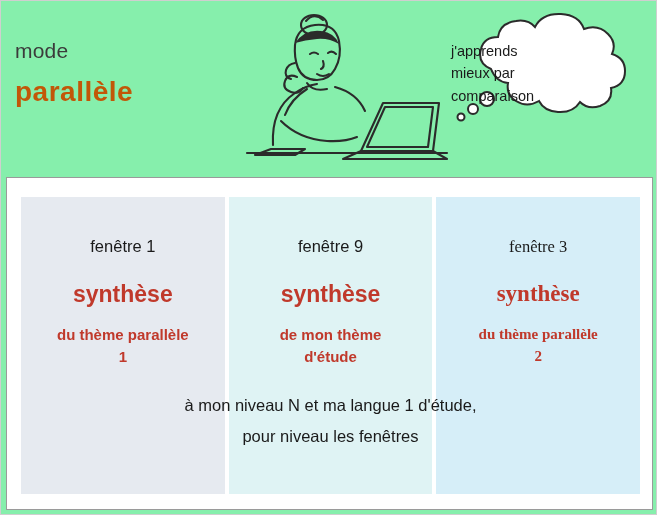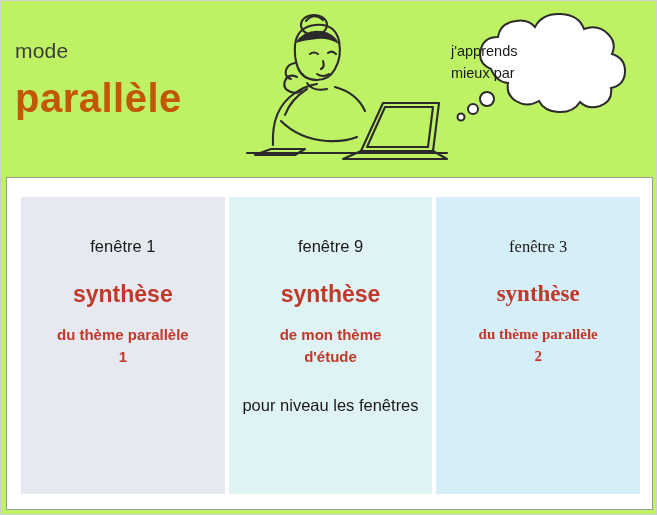--- a/index.html
+++ b/index.html
@@ -13,21 +13,21 @@
     font-family: "Liberation Sans", sans-serif;
     overflow: hidden;
     position: relative;
   }
   #stage {
     position: relative;
     width: 657px;
     height: 515px;
     box-sizing: border-box;
     border: 1px solid #cfcfcf;
-    background: #bef264;
+    background: #86efac;
     padding-left: 19px;
   }
 
   
   .header {
     position: absolute;
     left: 0; top: 0;
     width: 657px;
     height: 175px;
   }
@@ -36,21 +36,21 @@
     left: 14px;
     top: 38px;
     font-size: 21px;
     color: #3b3b3b;
     letter-spacing: 0.2px;
   }
   .mode-title {
     position: absolute;
     left: 14px;
     top: 75px;
-    font-size: 40px;
+    font-size: 28px;
     font-weight: bold;
     color: #c25708;
     letter-spacing: 0.5px;
   }
 
   
   .bubble {
     position: absolute;
     left: 450px;
     top: 6px;
@@ -219,20 +219,21 @@
                    q-10 -6 -8 -18
                    q-12 -1 -17 -14 z"></path>
           <circle cx="36" cy="92" r="7"></circle>
           <circle cx="22" cy="102" r="5"></circle>
           <circle cx="10" cy="110" r="3.5"></circle>
         </g>
       </svg>
       <div class="bubble-text">
         <div>j'apprends</div>
         <div>mieux par</div>
+        <div>comparaison</div>
       </div>
     </div>
   </div>
 
   <div class="panel">
 
     <div class="columns">
 
       <div class="col col-1">
         <div class="col-head">fenêtre 1</div>
@@ -257,17 +258,18 @@
         <div class="col-synth">synthèse</div>
         <div class="col-sub">
           <span class="footer-line">du thème parallèle</span>
           <span class="footer-line">2</span>
         </div>
       </div>
 
     </div>
 
     <div class="footer-text">
+      <span class="footer-line">à mon niveau N  et ma langue 1 d'étude,</span>
       <span class="footer-line">pour niveau les fenêtres</span>
     </div>
 
   </div>
 </div>
 
 </body></html>

